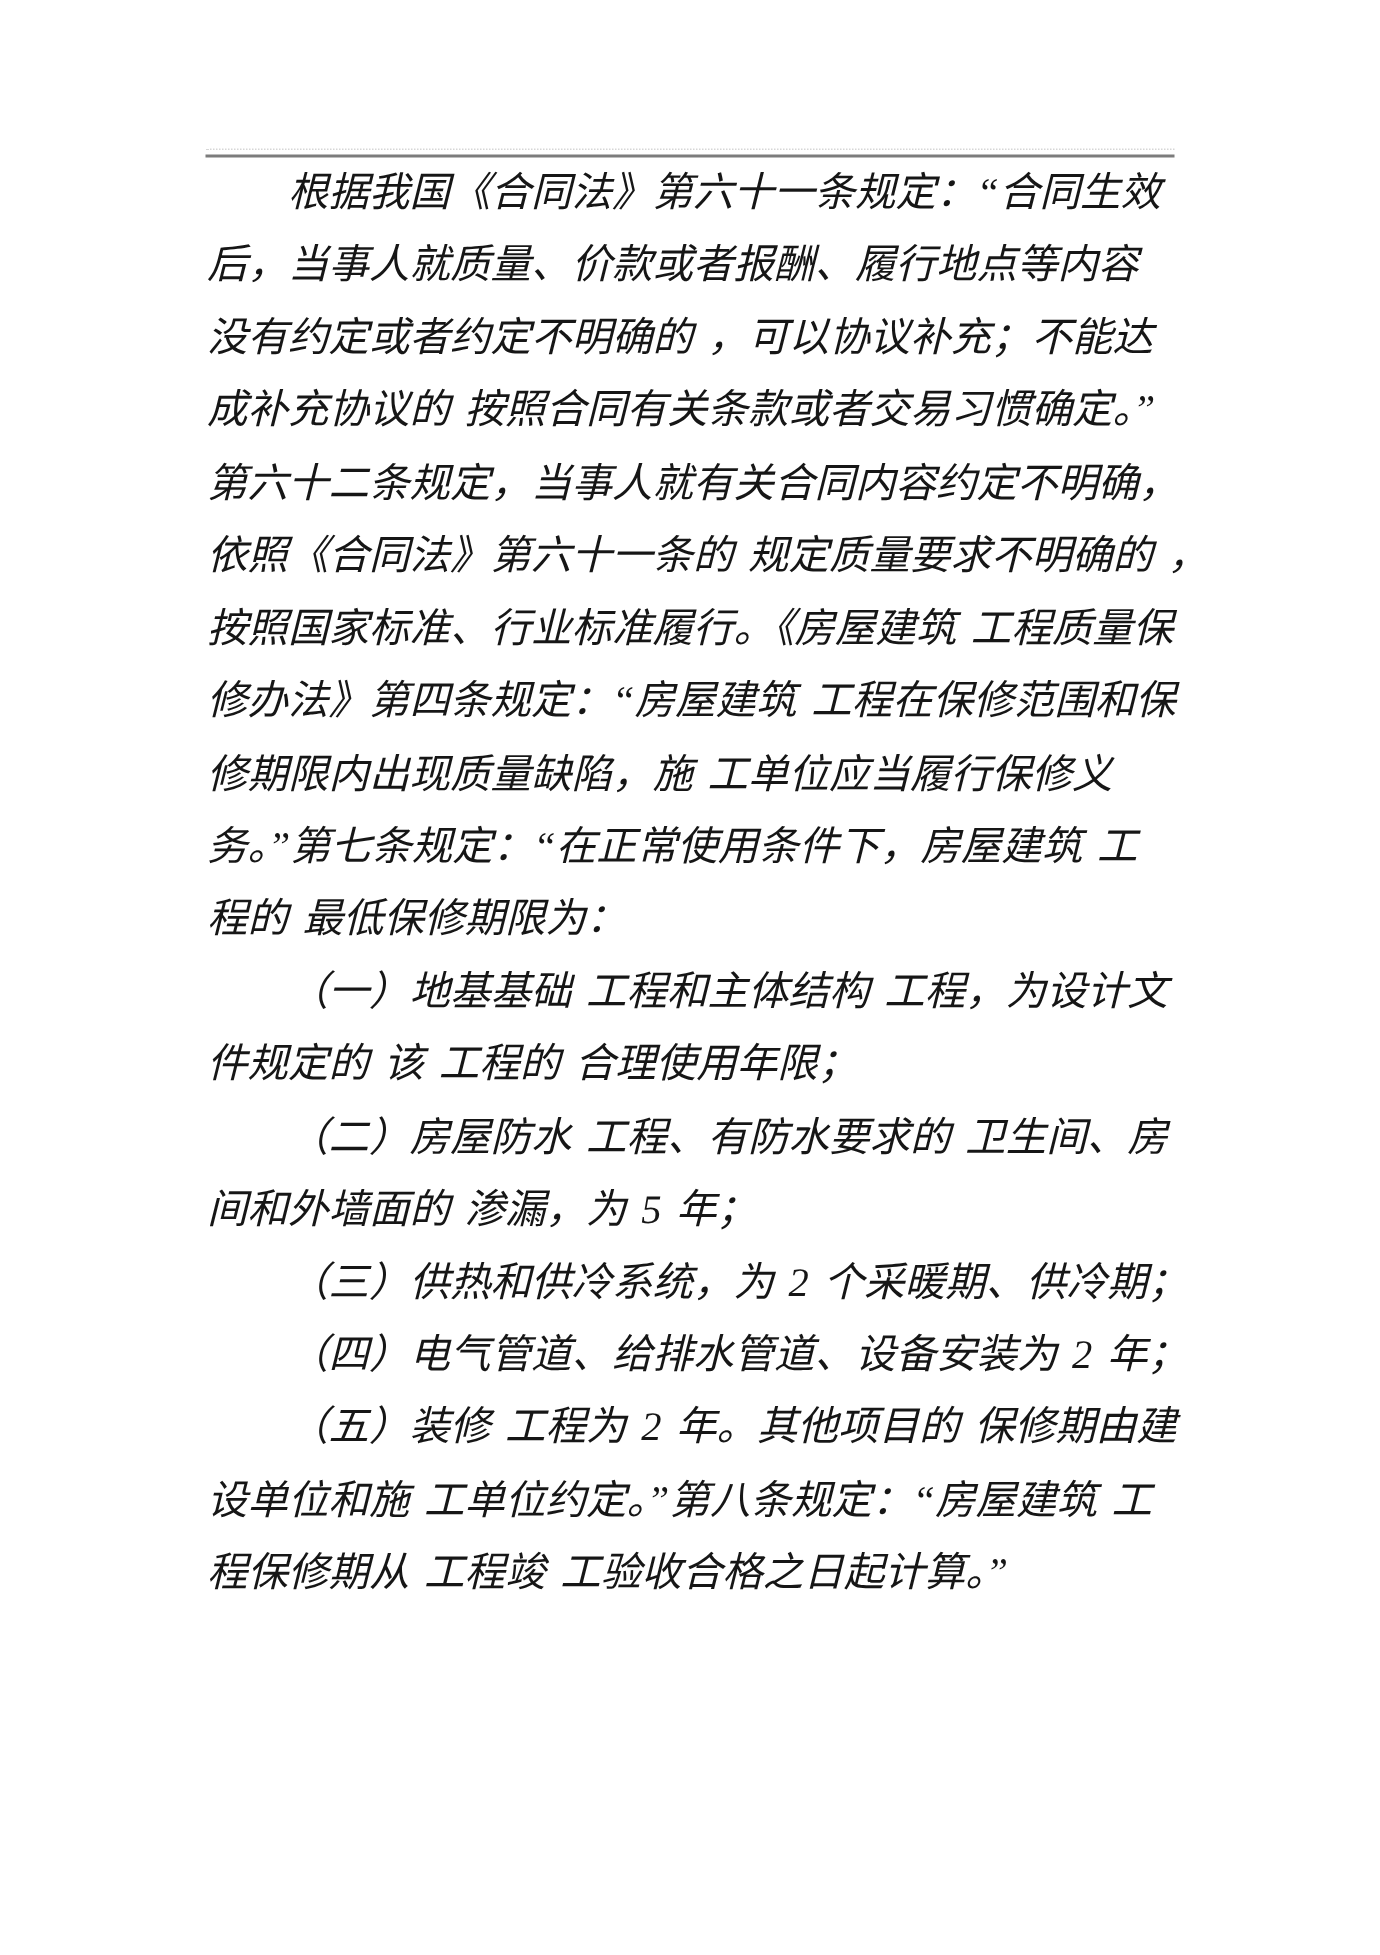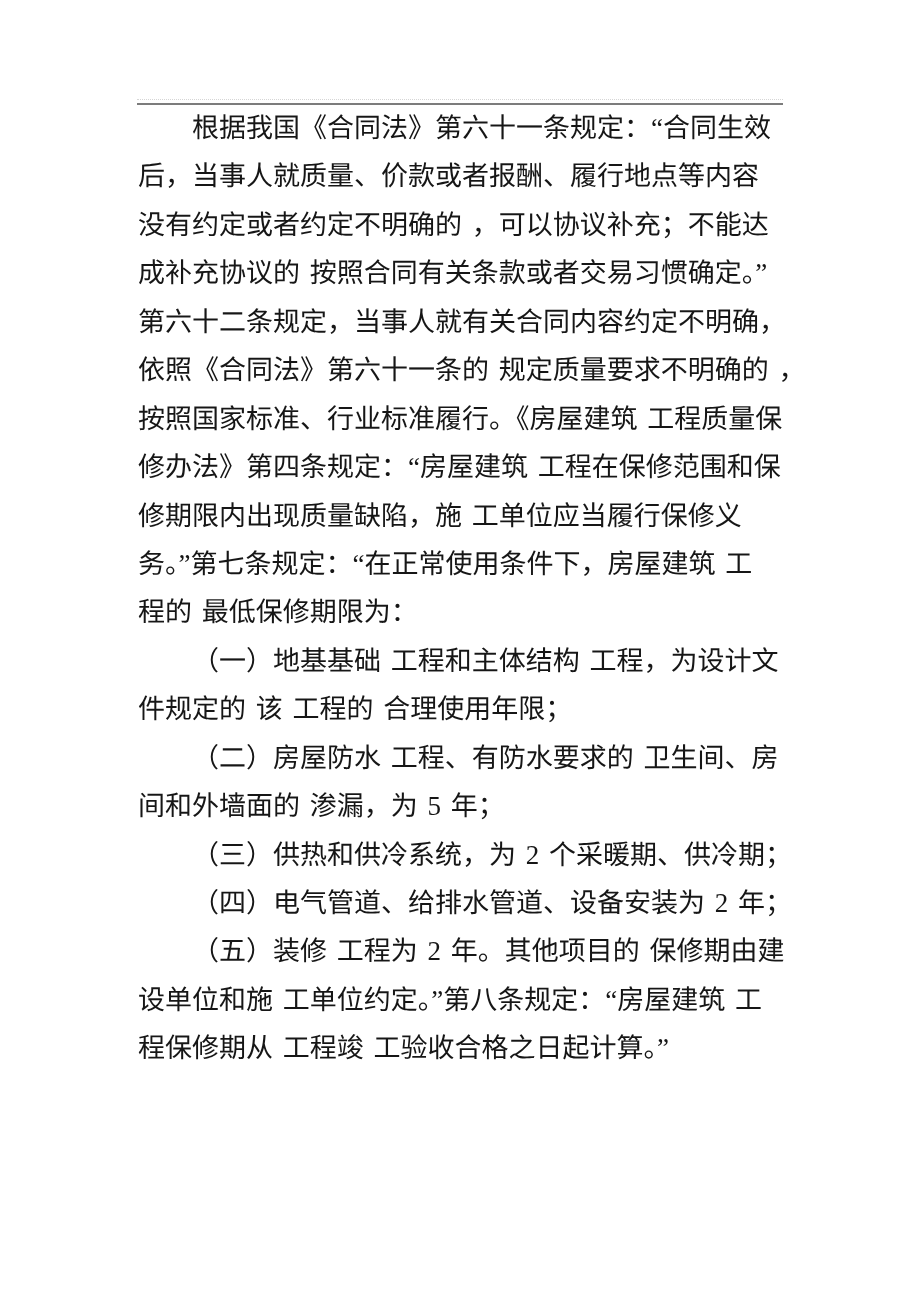--- a/index.html
+++ b/index.html
@@ -31,20 +31,21 @@
     width: 672px;
     font-size: 27px;
     line-height: 48.45px;
     color: var(--text-color, #161616);
     white-space: pre;
     word-spacing: 3px;
     letter-spacing: 0;
   }
   .doc-line {
     height: 48.45px;
+    font-style: italic;
   }
   .doc-line.indent {
     padding-left: 54px;
   }
 </style>
 </head>
 <body>
 
 <div class="page">
   <div class="header-rule"></div>

